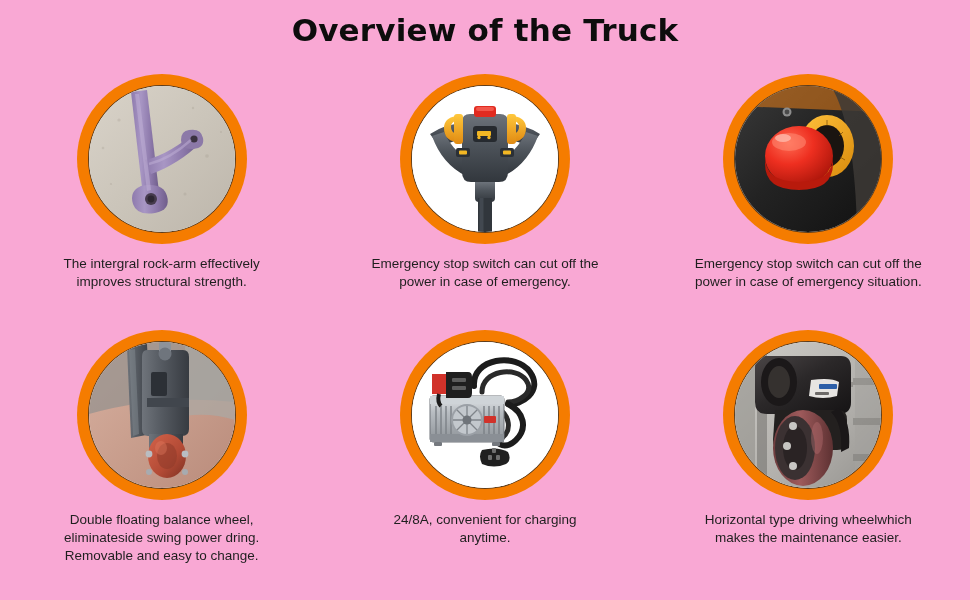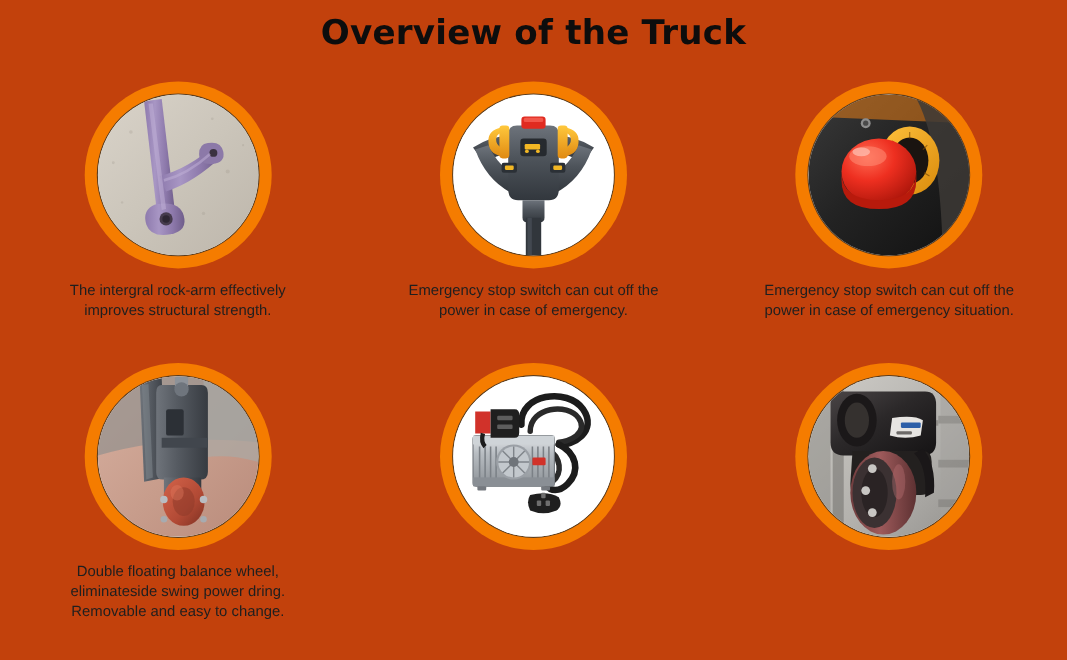--- a/index.html
+++ b/index.html
@@ -12,21 +12,21 @@
     width: 970px;
     height: 600px;
     overflow: hidden;
     font-family: "Liberation Sans", sans-serif;
     color: #1a1a1a;
   }
   .page {
     position: relative;
     width: 970px;
     height: 600px;
-    background: #c2410c;
+    background: #f9a8d4;
     box-sizing: border-box;
   }
 
   
   .page-title {
     position: absolute;
     top: 12px;
     left: 0;
     width: 970px;
     text-align: center;
@@ -359,20 +359,21 @@
               <rect x="40" y="36" width="14" height="4" rx="1"></rect>
               <rect x="40" y="44" width="14" height="4" rx="1"></rect>
             </g>
             <path d="M27 52 q-2 8 2 12" stroke="#1c1c1c" stroke-width="4" fill="none"></path>
 
             <rect x="22" y="100" width="8" height="4" rx="1" fill="#75797f"></rect>
             <rect x="80" y="100" width="8" height="4" rx="1" fill="#75797f"></rect>
           </svg>
         </div>
       </div>
+      <div class="caption">24/8A, convenient for charging anytime.</div>
     </div>
 
     <div class="cell">
       <div class="photo-ring">
         <div class="photo-inner">
           <svg viewBox="0 0 146 146" xmlns="http://www.w3.org/2000/svg">
             <defs>
               <linearGradient id="g6bg" x1="0" y1="0" x2="1" y2="1">
                 <stop offset="0%" stop-color="#cfcdc8"></stop>
                 <stop offset="60%" stop-color="#b2b0ac"></stop>
@@ -417,16 +418,17 @@
             <g fill="#c8c6c3">
               <circle cx="58" cy="84" r="4"></circle>
                 <circle cx="52" cy="104" r="4"></circle>
               <circle cx="58" cy="124" r="4"></circle>
             </g>
             <ellipse cx="82" cy="96" rx="6" ry="16" fill="#b87172" opacity="0.4"></ellipse>
             <path d="M96 70 q12 12 10 40 l8 -4 q2 -26 -10 -40 Z" fill="#1a1718"></path>
           </svg>
         </div>
       </div>
+      <div class="caption">Horizontal type driving wheelwhich makes the maintenance easier.</div>
     </div>
 
   </div>
 </div>
 
 </body></html>

